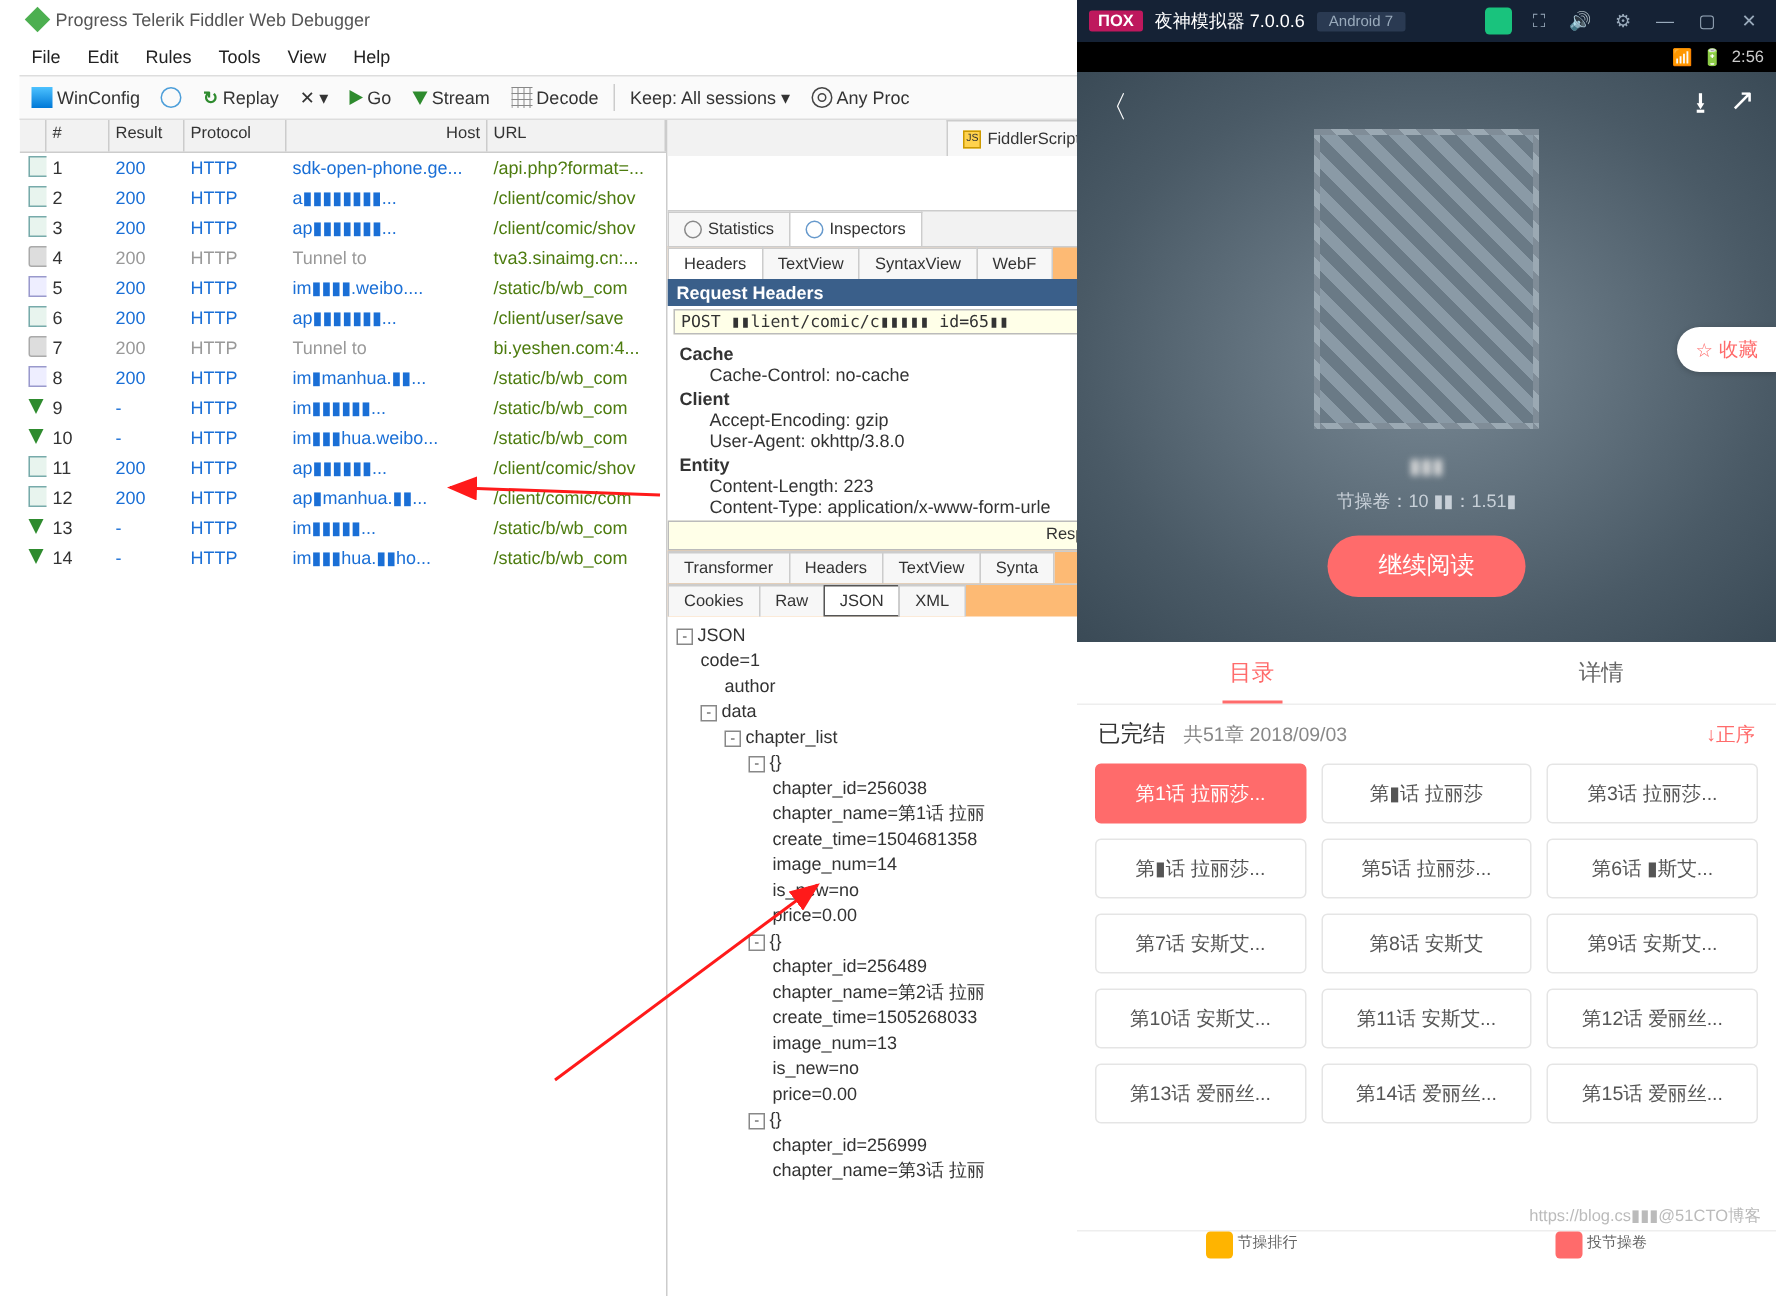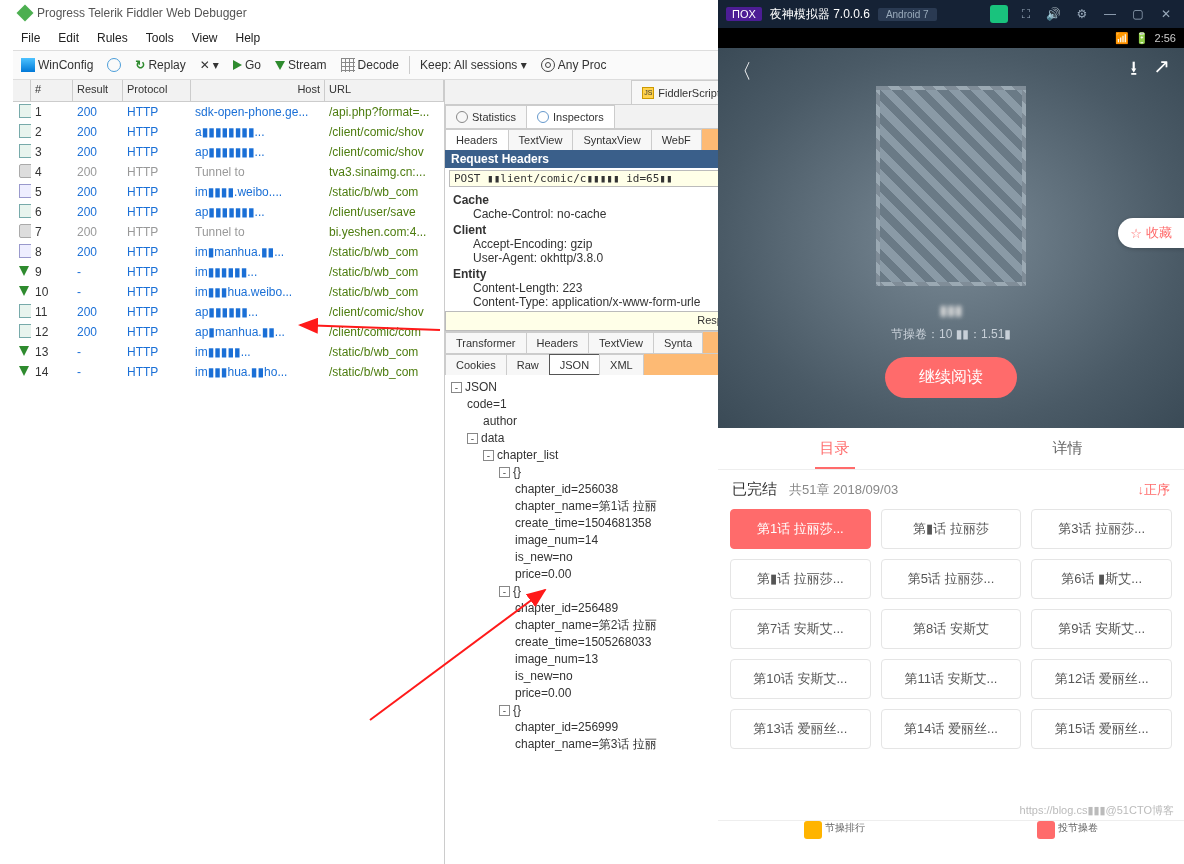--- a/index.html
+++ b/index.html
@@ -55,21 +55,21 @@
 .tabs3 .tab.boxed{border:1px solid #555;}
 .jsonview{flex:1;overflow:hidden;padding:4px 6px;font-family:Tahoma;font-size:12px;line-height:17px;}
 .jsonview .node{white-space:nowrap;}
 .i1{padding-left:16px;}.i2{padding-left:32px;}.i3{padding-left:48px;}.i4{padding-left:64px;}
 .tw{display:inline-block;width:11px;height:11px;border:1px solid #888;text-align:center;line-height:9px;font-size:10px;margin-right:3px;color:#555;}
 
 .arrow{position:absolute;pointer-events:none;}
 
 .nox{position:absolute;right:0;top:0;width:466px;height:864px;background:#0f1a2a;color:#fff;display:flex;flex-direction:column;}
 .noxtop{height:28px;background:#152235;display:flex;align-items:center;gap:8px;padding:0 8px;font-size:12px;}
-.noxtop .brand{background:#4c1d95;padding:1px 6px;border-radius:2px;font-weight:normal;font-size:11px;}
+.noxtop .brand{background:#be185d;padding:1px 6px;border-radius:2px;font-weight:bold;font-size:11px;}
 .noxtop .andr{background:#2a3a52;padding:1px 8px;border-radius:2px;font-size:10px;color:#9ab;}
 .noxtop .spacer{flex:1;}
 .noxtop .tbtn{width:20px;height:20px;display:flex;align-items:center;justify-content:center;color:#9ab;}
 .noxtop .green{width:18px;height:18px;background:#19c37d;border-radius:3px;}
 .statusbar{height:20px;background:#000;display:flex;align-items:center;justify-content:flex-end;gap:6px;padding:0 8px;color:#ccc;font-size:11px;}
 .app{flex:1;background:#fff;color:#333;overflow:hidden;position:relative;}
 .apptop{height:46px;display:flex;align-items:center;justify-content:space-between;padding:0 14px;background:linear-gradient(#6a7a86,#5a6a76);color:#fff;}
 .apptop .lbtn,.apptop .rbtn{font-size:20px;display:flex;gap:16px;}
 .hero{height:380px;background:radial-gradient(ellipse at center,#7a8a96 0%,#4a5a66 70%,#3a4a56 100%);position:relative;display:flex;flex-direction:column;align-items:center;padding-top:8px;}
 .cover{width:150px;height:200px;background:#8a9aa6;border:4px solid rgba(255,255,255,0.15);filter:blur(0.5px);background-image:repeating-linear-gradient(45deg,#6a7a86 0 8px,#8a9aa6 8px 16px);}
@@ -271,21 +271,21 @@
         </div>
     </div>
     <div class="rpane">
       <div class="tabs1">
         <div style="flex:1"></div>
         <div class="tab">
             <span class="ticon js">JS</span>
             <span>FiddlerScript</span>
           </div>
       </div>
-      <div class="tabs1" style="border-top:1px solid #ccc;">
+      <div class="tabs1" style="border-top:1px solid #ccc;margin-top:36px;">
         <div class="tab">
             <span class="ticon clock"></span>
             <span>Statistics</span>
           </div>
         <div class="tab active">
             <span class="ticon mag"></span>
             <span>Inspectors</span>
           </div>
       </div>
       <div class="tabs2">

